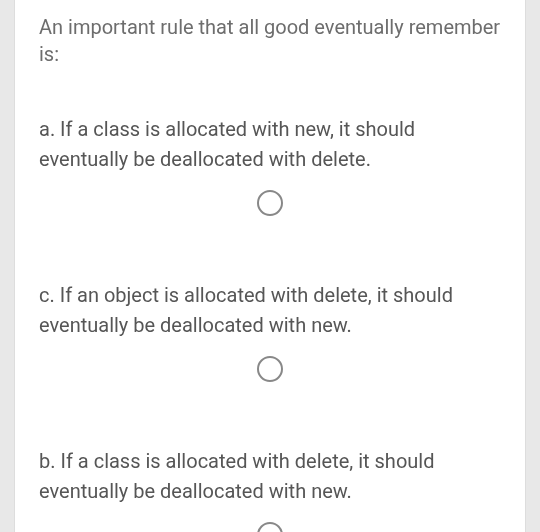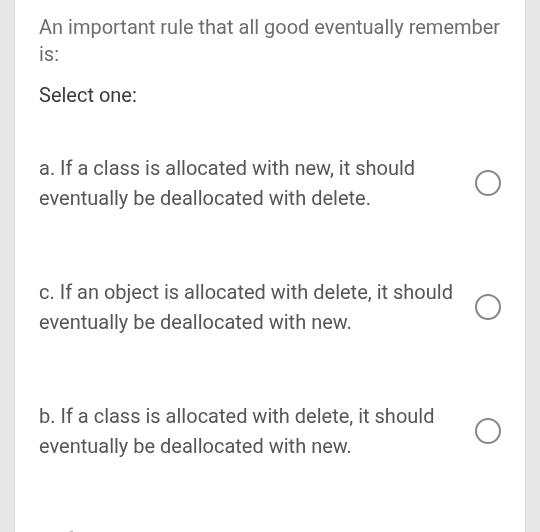--- a/index.html
+++ b/index.html
@@ -37,20 +37,21 @@
   .options {
     display: flex;
     flex-direction: column;
   }
   .option-row {
     display: flex;
     align-items: center;
     justify-content: space-between;
     padding: 32px 0;
     gap: 16px;
+    flex-direction: column;
   }
   .option-row + .option-row {
     
   }
   .option-text {
     color: #565656;
     font-size: 20px;
     line-height: 1.5;
     flex: 1;
   }
@@ -62,21 +63,20 @@
     flex-shrink: 0;
     background: #fff;
     cursor: pointer;
   }
 </style>
 </head>
 <body>
 
 <div class="card">
   <div class="question-text">An important rule that all good eventually remember is:</div>
-  <div class="select-one">Select one:</div>
 
   <div class="options">
 
     <div class="option-row">
       <div class="option-text">a. If a class is allocated with new, it should eventually be deallocated with delete.</div>
       <div class="radio"></div>
     </div>
 
     <div class="option-row">
       <div class="option-text">c. If an object is allocated with delete, it should eventually be deallocated with new.</div>

